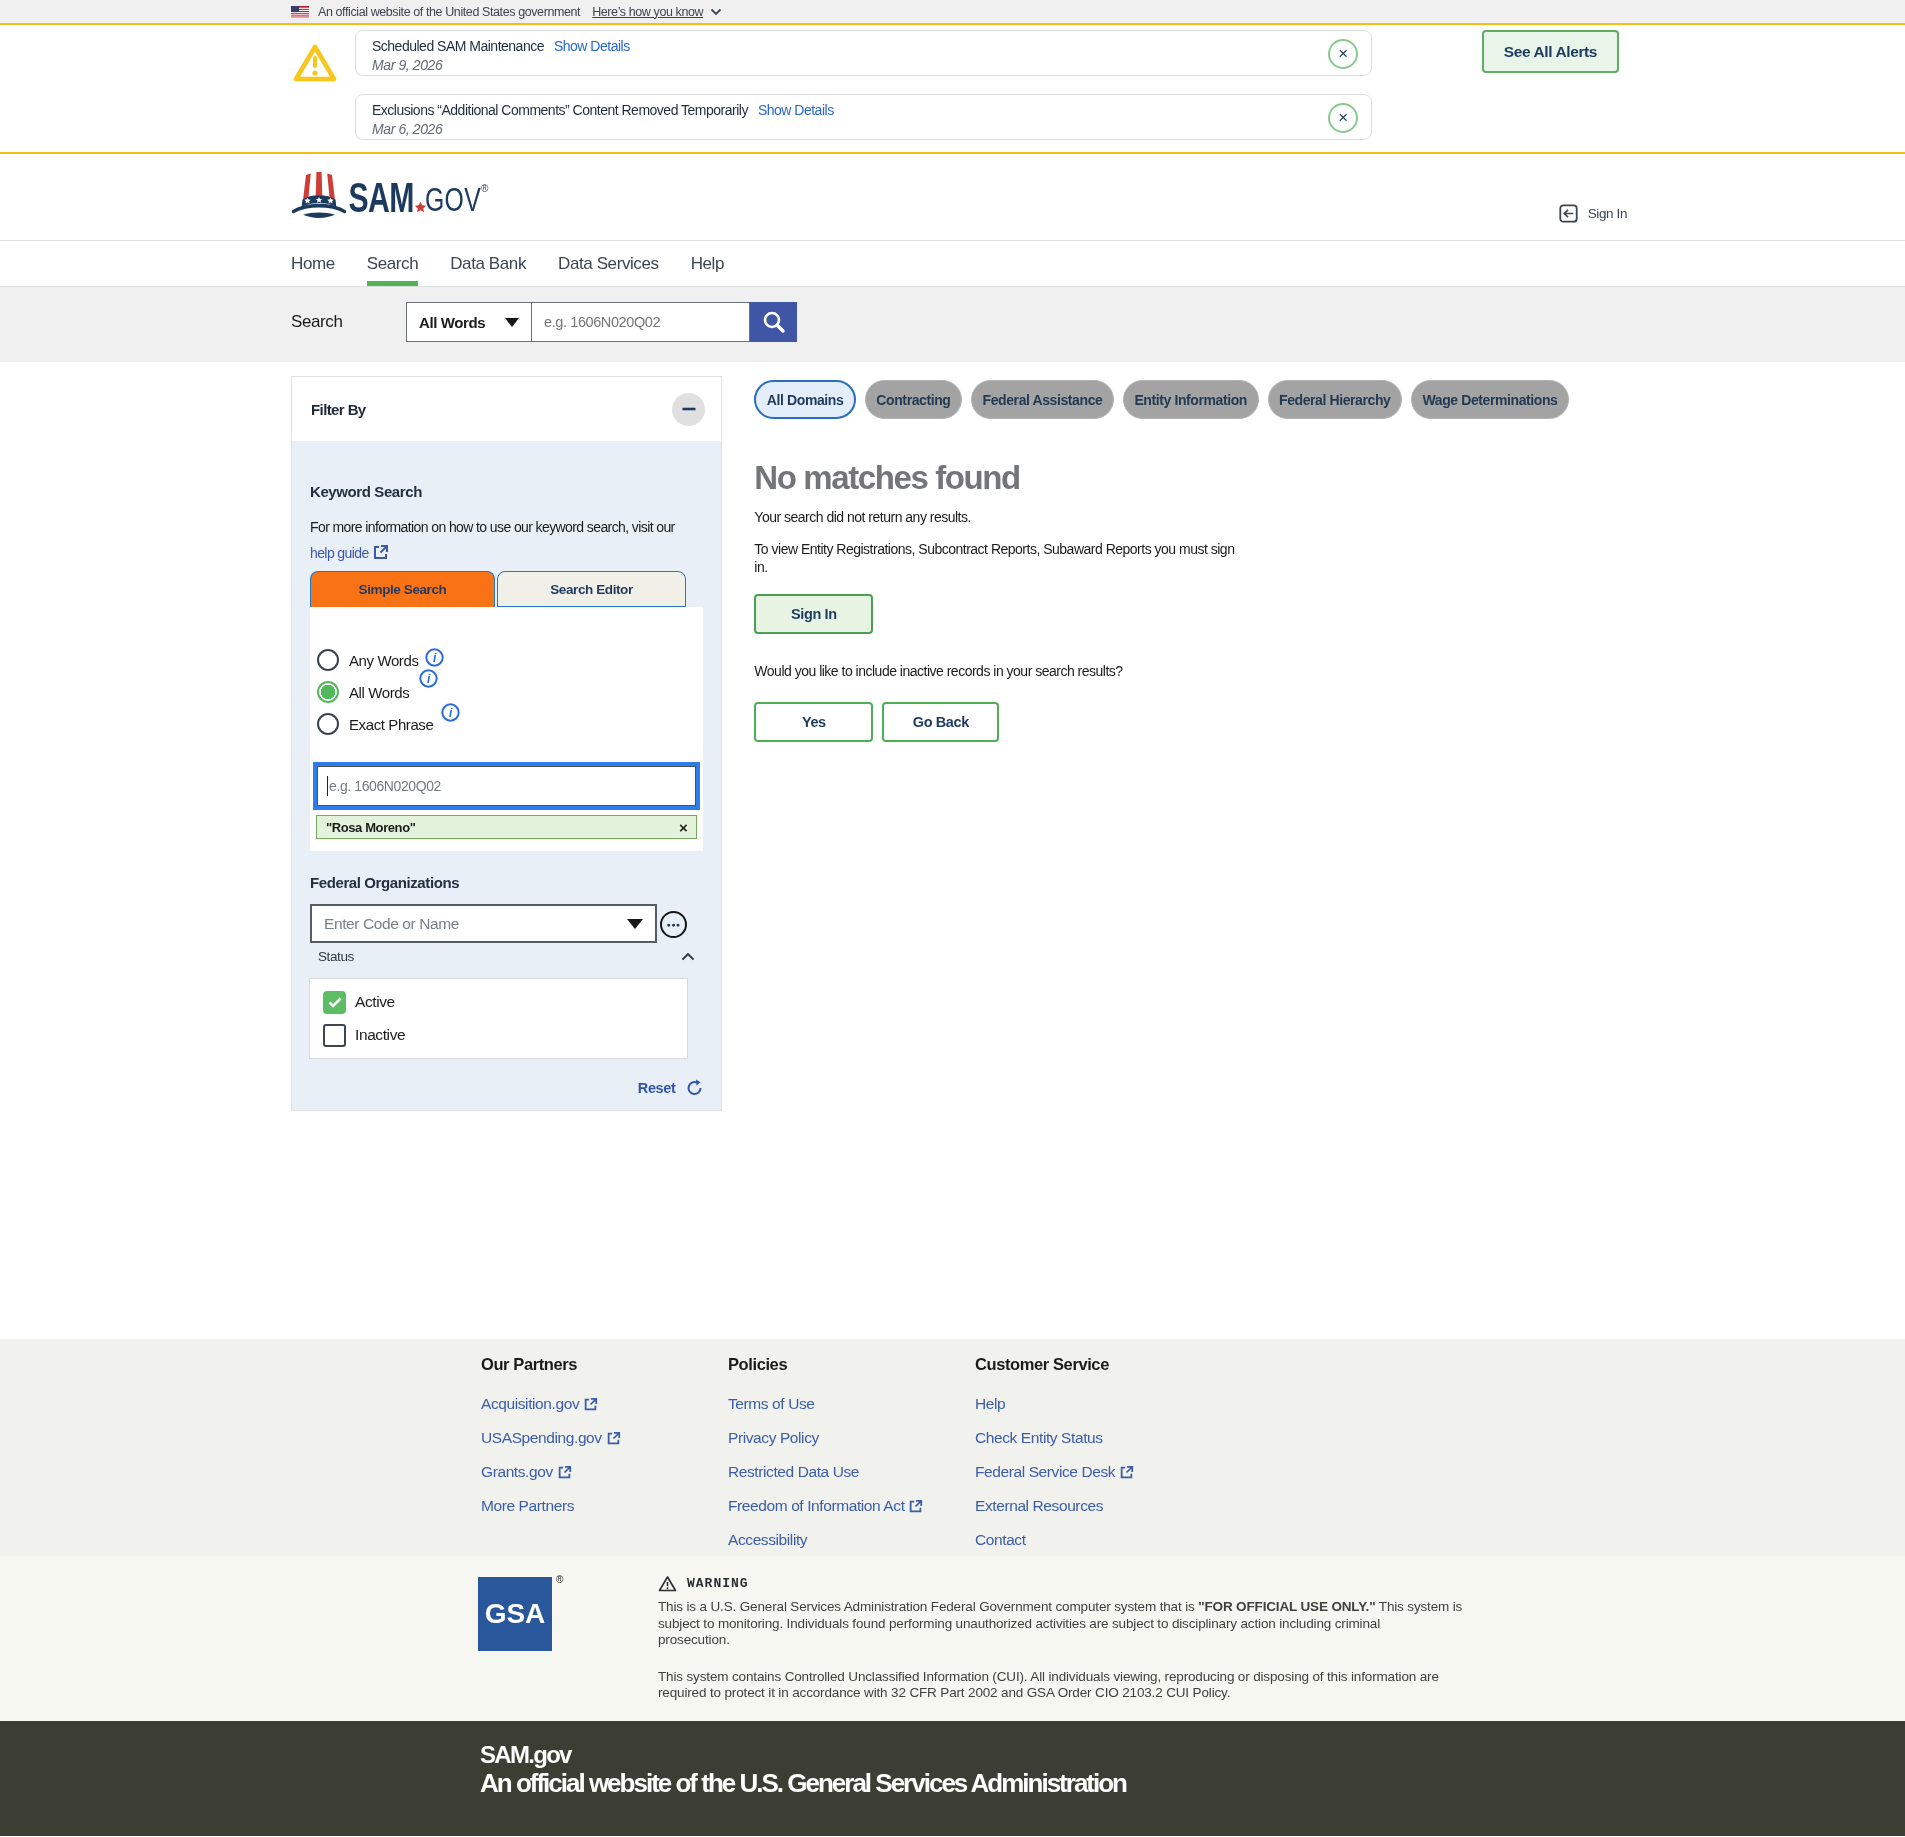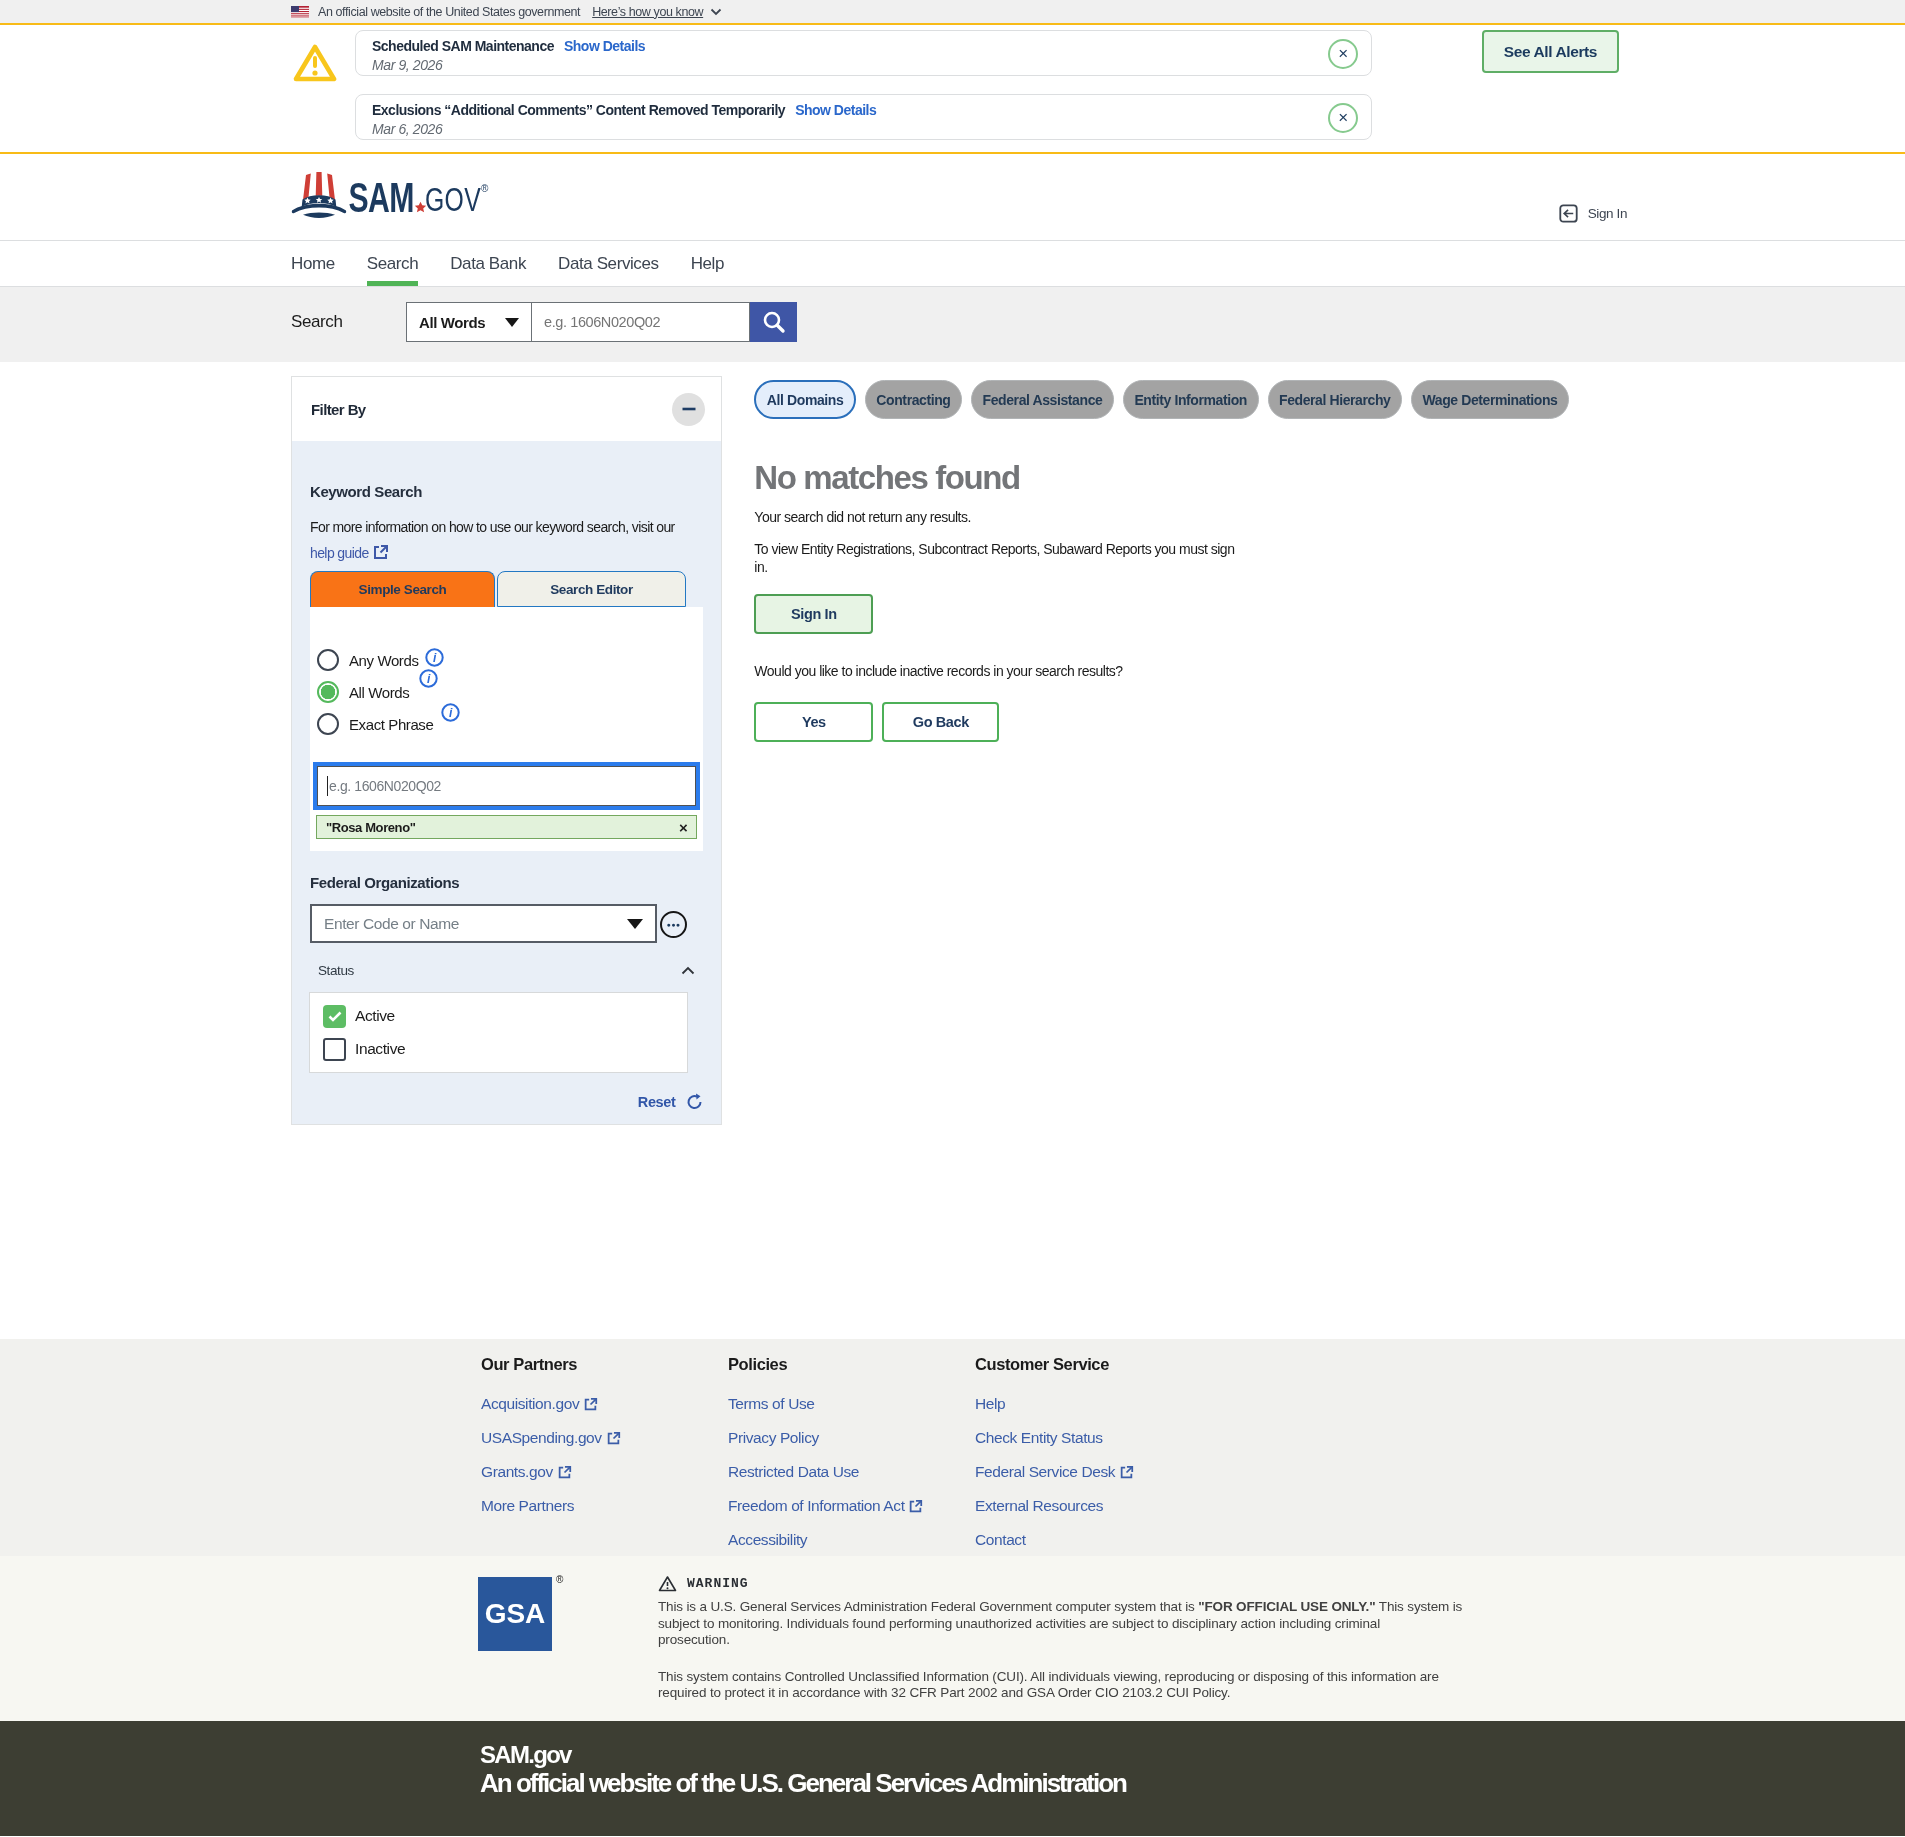--- a/index.html
+++ b/index.html
@@ -8,21 +8,21 @@
 .ct{width:1323px;margin-left:291px;position:relative}
 
 .govbar{background:#f0f0f0;border-bottom:2px solid #f8bb17;height:25px}
 .govbar .ct{display:flex;align-items:center;height:23px;font-size:12.5px;color:#3d4551}
 .govbar span{margin-left:9px}
 .govbar a{color:#3d4551;text-decoration:underline;margin-left:12px}
 
 .alerts{background:#fff;border-bottom:2px solid #f8bb17;padding:5px 0 12px}
 .acard{margin-left:64px;width:1017px;height:46px;border:1px solid #dcdee0;border-radius:8px;padding:5px 16px 0;position:relative}
 .acard+.acard{margin-top:18px}
-.atitle{font-size:14px;letter-spacing:-0.5px;font-weight:bold;color:#1f2c3d;margin-top:2px}
+.atitle{font-size:14px;letter-spacing:-0.5px;font-weight:normal;color:#1f2c3d;margin-top:2px}
 .atitle a{color:#2a67cb;margin-left:10px}
 .adate{font-style:italic;font-size:14px;color:#636a72;margin-top:3px}
 .aclose{position:absolute;right:13px;top:8px;width:30px;height:30px;border:2px solid #86ca8e;border-radius:50%;color:#1b3a5e;font-size:17px;line-height:26px;text-align:center}
 .seeall{position:absolute;right:-5px;top:0;height:43px;padding:0 20px;background:#e9f5e9;border:2px solid #5fae66;border-radius:4px;font-weight:bold;font-size:15.5px;color:#1b3a5e;line-height:39px}
 .tri{position:absolute;left:2px;top:13px}
 
 .hdr{height:86px}
 .hdr .ct{height:86px}
 .logo{position:absolute;left:0;top:14px}
 .signin{position:absolute;right:-13px;top:50px;display:flex;align-items:center;font-size:13.5px;color:#3d4551}
@@ -65,21 +65,21 @@
 .iinfo{position:absolute}
 .finp{margin-top:27px;border:4px solid #2c7cec;background:#fff}
 .finp .in{border:1.5px solid #515151;height:40px;display:flex;align-items:center;padding:0 9px;font-size:14px;color:#747a80}
 .caret{display:inline-block;width:1px;height:20px;background:#222;margin-right:1px}
 .chip{margin:5px 3px 0;height:24px;background:#e2f2db;border:1px solid #74a85e;display:flex;align-items:center;justify-content:space-between;padding:0 9px;font-size:13px;font-weight:bold;color:#1b1b1b}
 .chip i{font-style:normal;font-size:15px;color:#222}
 .forg{margin-top:23px;font-size:15px;font-weight:bold;color:#252f3e}
 .combo{margin-top:13px;width:347px;height:39px;background:#fff;border:2px solid #565c65;display:flex;align-items:center;justify-content:space-between;padding:0 12px;font-size:15.5px;color:#757f87;position:relative}
 .combo .tr{width:0;height:0;border-left:8px solid transparent;border-right:8px solid transparent;border-top:10px solid #161616}
 .dots{position:absolute;right:-32px;top:5px;width:27px;height:27px;border:2px solid #161616;border-radius:50%;background:#e9eff7;display:flex;align-items:center;justify-content:center;letter-spacing:0.5px;font-size:7px;color:#1b3a5e}
-.stat{display:flex;justify-content:space-between;align-items:center;margin-top:20px;font-size:13.5px;color:#2f3943;padding:0 8px}
+.stat{display:flex;justify-content:space-between;align-items:center;margin-top:6px;font-size:13.5px;color:#2f3943;padding:0 8px}
 .sbox{margin-top:14px;background:#fff;border:1px solid #d7d9da;padding:11px 13px;width:379px;margin-left:-1px}
 .cbrow{display:flex;align-items:center;height:24px;margin-bottom:9px}
 .cbrow:last-child{margin-bottom:0}
 .cb{width:23px;height:23px;border-radius:4px;margin-right:9px;display:flex;align-items:center;justify-content:center}
 .cb.on{background:#5dbd64}
 .cb.off{background:#fff;border:2px solid #3d4551;border-radius:3px}
 .cbrow span{font-size:15.5px}
 .reset{display:flex;justify-content:flex-end;align-items:center;margin-top:20px;font-size:14.5px;font-weight:bold;color:#3156a8}
 .reset svg{margin-left:11px}
 

